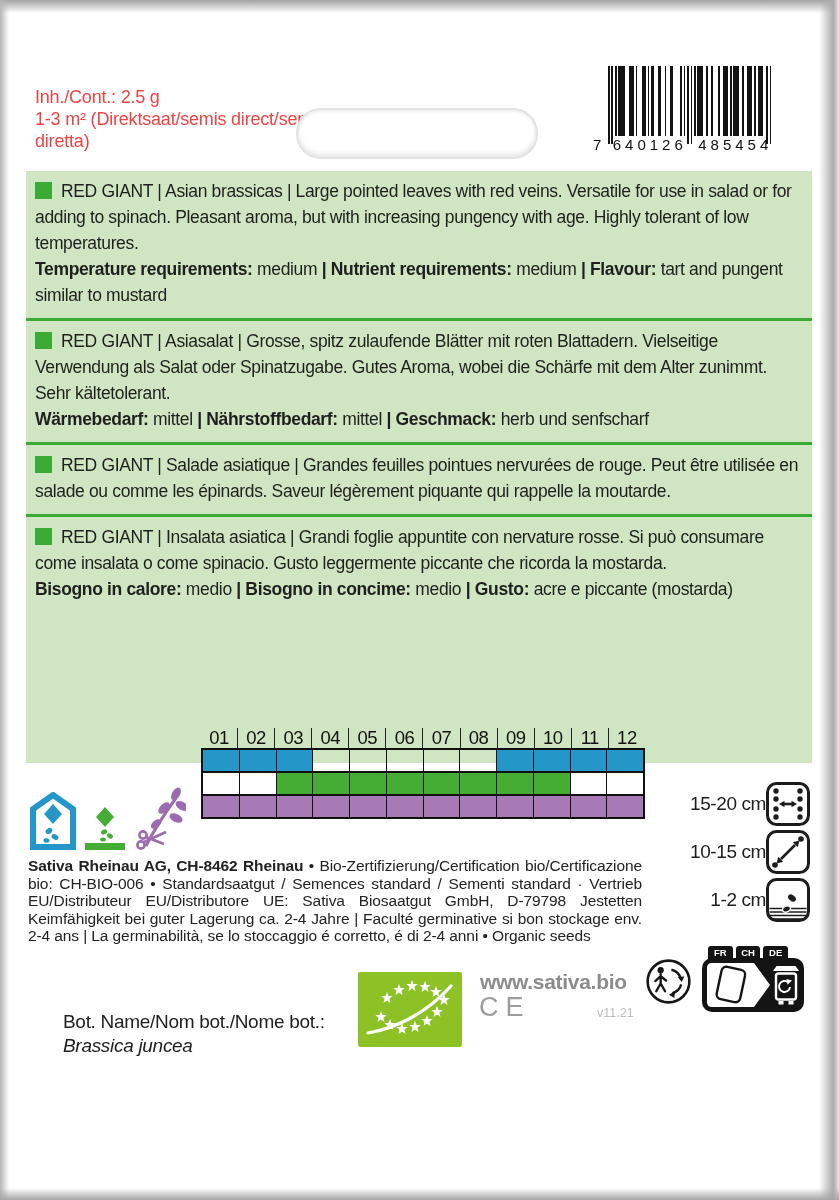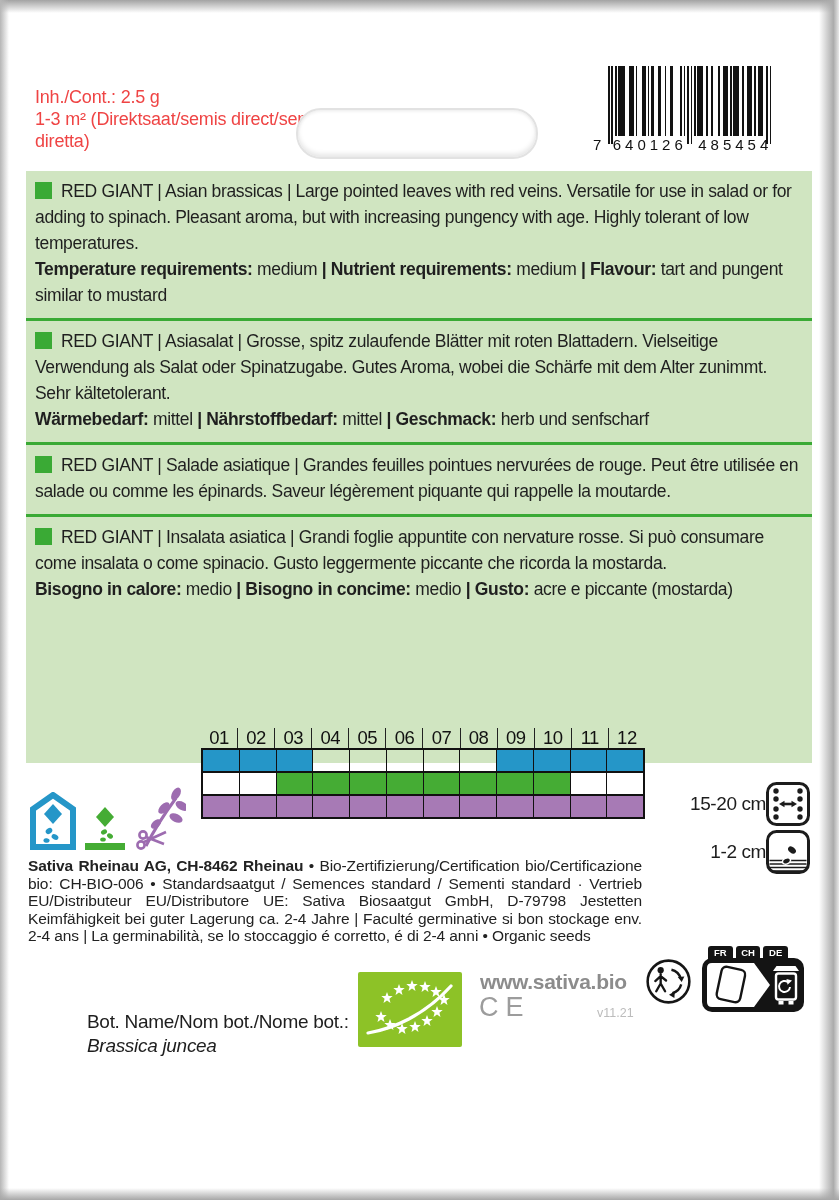--- a/index.html
+++ b/index.html
@@ -57,21 +57,21 @@
            color:#222;text-align:justify;letter-spacing:-0.1px;}
 
   .triman{position:absolute;left:645px;top:958px;}
 
   .disposal{position:absolute;left:702px;top:946px;width:86px;}
   .tabs{display:flex;gap:3px;padding-left:6px;position:relative;z-index:2;}
   .tab{width:27px;height:13px;background:#141414;color:#fff;font-size:9.5px;font-weight:700;
        text-align:center;line-height:13px;border-radius:3px 3px 0 0;}
   .disposal svg{display:block;margin-top:-1px;}
 
-  .botname{position:absolute;left:63px;top:1010px;font-size:19px;line-height:24px;color:#1e1e1e;letter-spacing:-0.3px;margin-left:24px;}
+  .botname{position:absolute;left:63px;top:1010px;font-size:19px;line-height:24px;color:#1e1e1e;letter-spacing:-0.3px;}
   .botname div{white-space:nowrap;}
   .botname .italic{font-style:italic;}
 
   .eu-logo{position:absolute;left:358px;top:972px;width:104px;height:75px;background:#8dc227;border-radius:2px;}
   .website{position:absolute;left:480px;top:970px;font-size:21px;font-weight:700;color:#8c8c8c;letter-spacing:-0.3px;}
   .ce{position:absolute;left:479px;top:992px;font-size:27px;color:#9c9c9c;letter-spacing:7px;font-family:"Liberation Sans",sans-serif;}
   .version{position:absolute;left:597px;top:1006px;font-size:12.5px;color:#bcbcbc;}
 </style>
 </head>
 <body>
@@ -315,20 +315,33 @@
             <circle cx="34" cy="17" r="2.7"></circle>
             <circle cx="34" cy="27" r="2.7"></circle>
             <circle cx="34" cy="35" r="2.7"></circle>
           <polygon points="13,22 18.5,18.8 18.5,25.2"></polygon>
             <polygon points="31,22 25.5,18.8 25.5,25.2"></polygon>
         </g>
         <path d="M17,22 H27" stroke="#1c1c1c" stroke-width="2.6"></path>
       </svg>
     </div>
     <div class="spacing-row">
+      <span class="spacing-label">10-15 cm</span>
+      <svg width="44" height="44" viewBox="0 0 44 44">
+        <rect x="1.5" y="1.5" width="41" height="41" rx="9" fill="#fff" stroke="#1c1c1c" stroke-width="3"></rect>
+        <g fill="#1c1c1c">
+          <circle cx="35" cy="9" r="2.8"></circle>
+            <circle cx="9" cy="35" r="2.8"></circle>
+          <polygon points="10.5,33.5 12.3,26.8 17.2,31.7"></polygon>
+            <polygon points="33.5,10.5 26.8,12.3 31.7,17.2"></polygon>
+        </g>
+        <path d="M15,29 L29,15" stroke="#1c1c1c" stroke-width="2.6"></path>
+      </svg>
+    </div>
+    <div class="spacing-row">
       <span class="spacing-label">1-2 cm</span>
       <svg width="44" height="44" viewBox="0 0 44 44">
         <rect x="1.5" y="1.5" width="41" height="41" rx="9" fill="#fff" stroke="#1c1c1c" stroke-width="3"></rect>
         <g stroke="#1c1c1c" stroke-width="1.6">
           <path d="M3.5,30.5 H40.5"></path>
             <path d="M3.5,34 H40.5"></path>
             <path d="M3.5,37.5 H40.5"></path>
             <path d="M6,41 H38"></path>
         </g>
         <ellipse cx="26" cy="20" rx="4.4" ry="3" fill="#1c1c1c" transform="rotate(40 26 20)"></ellipse>

